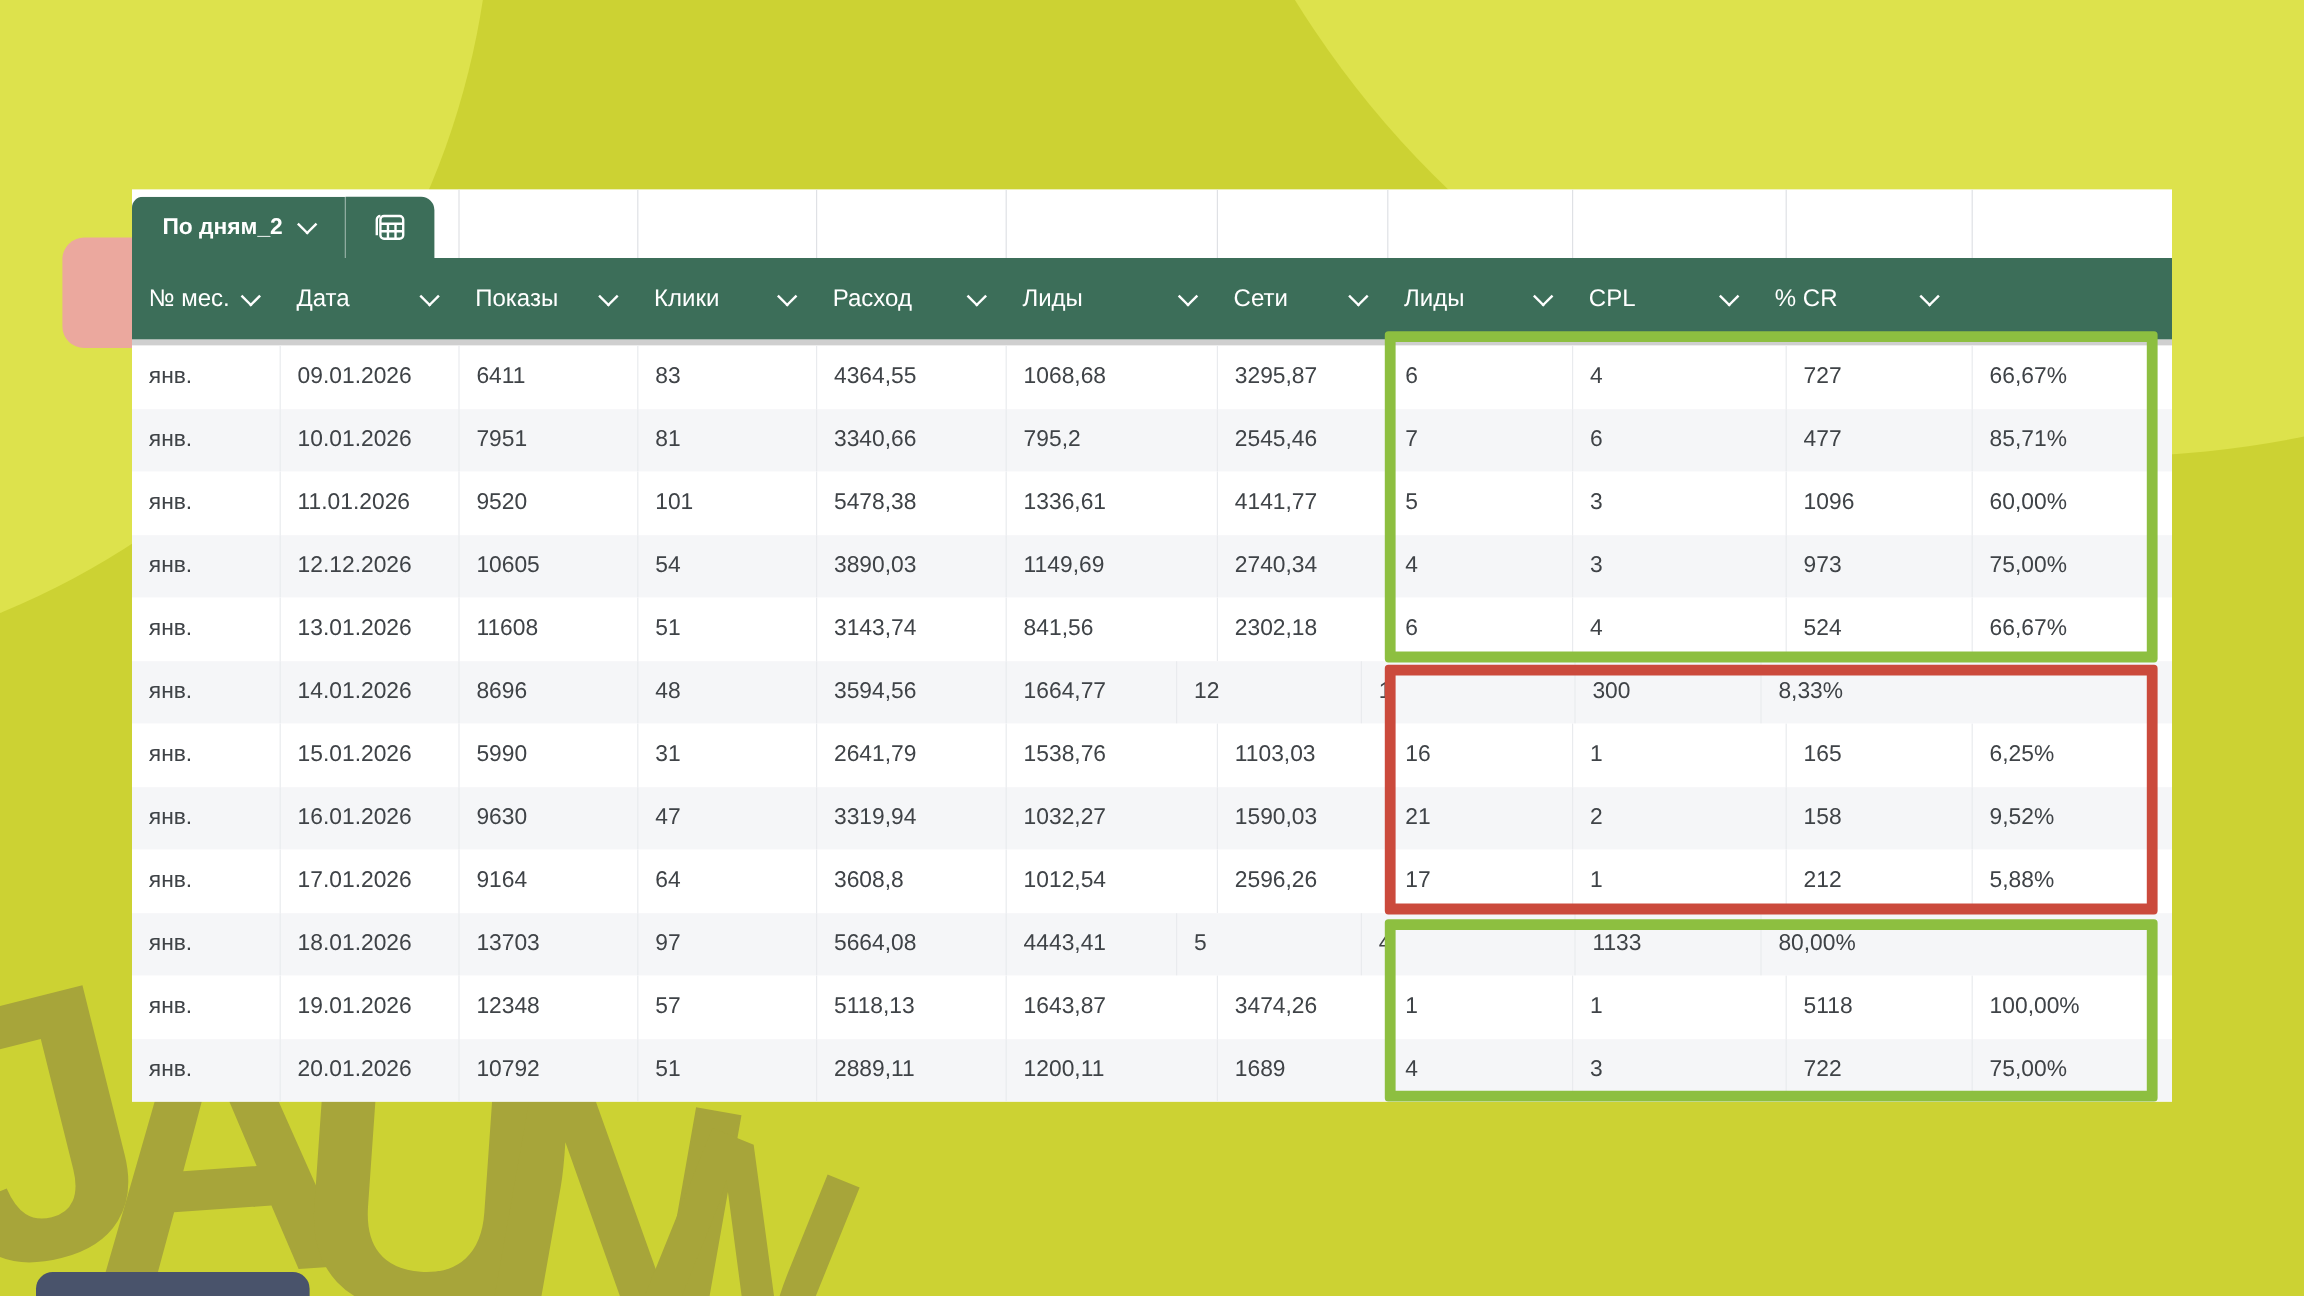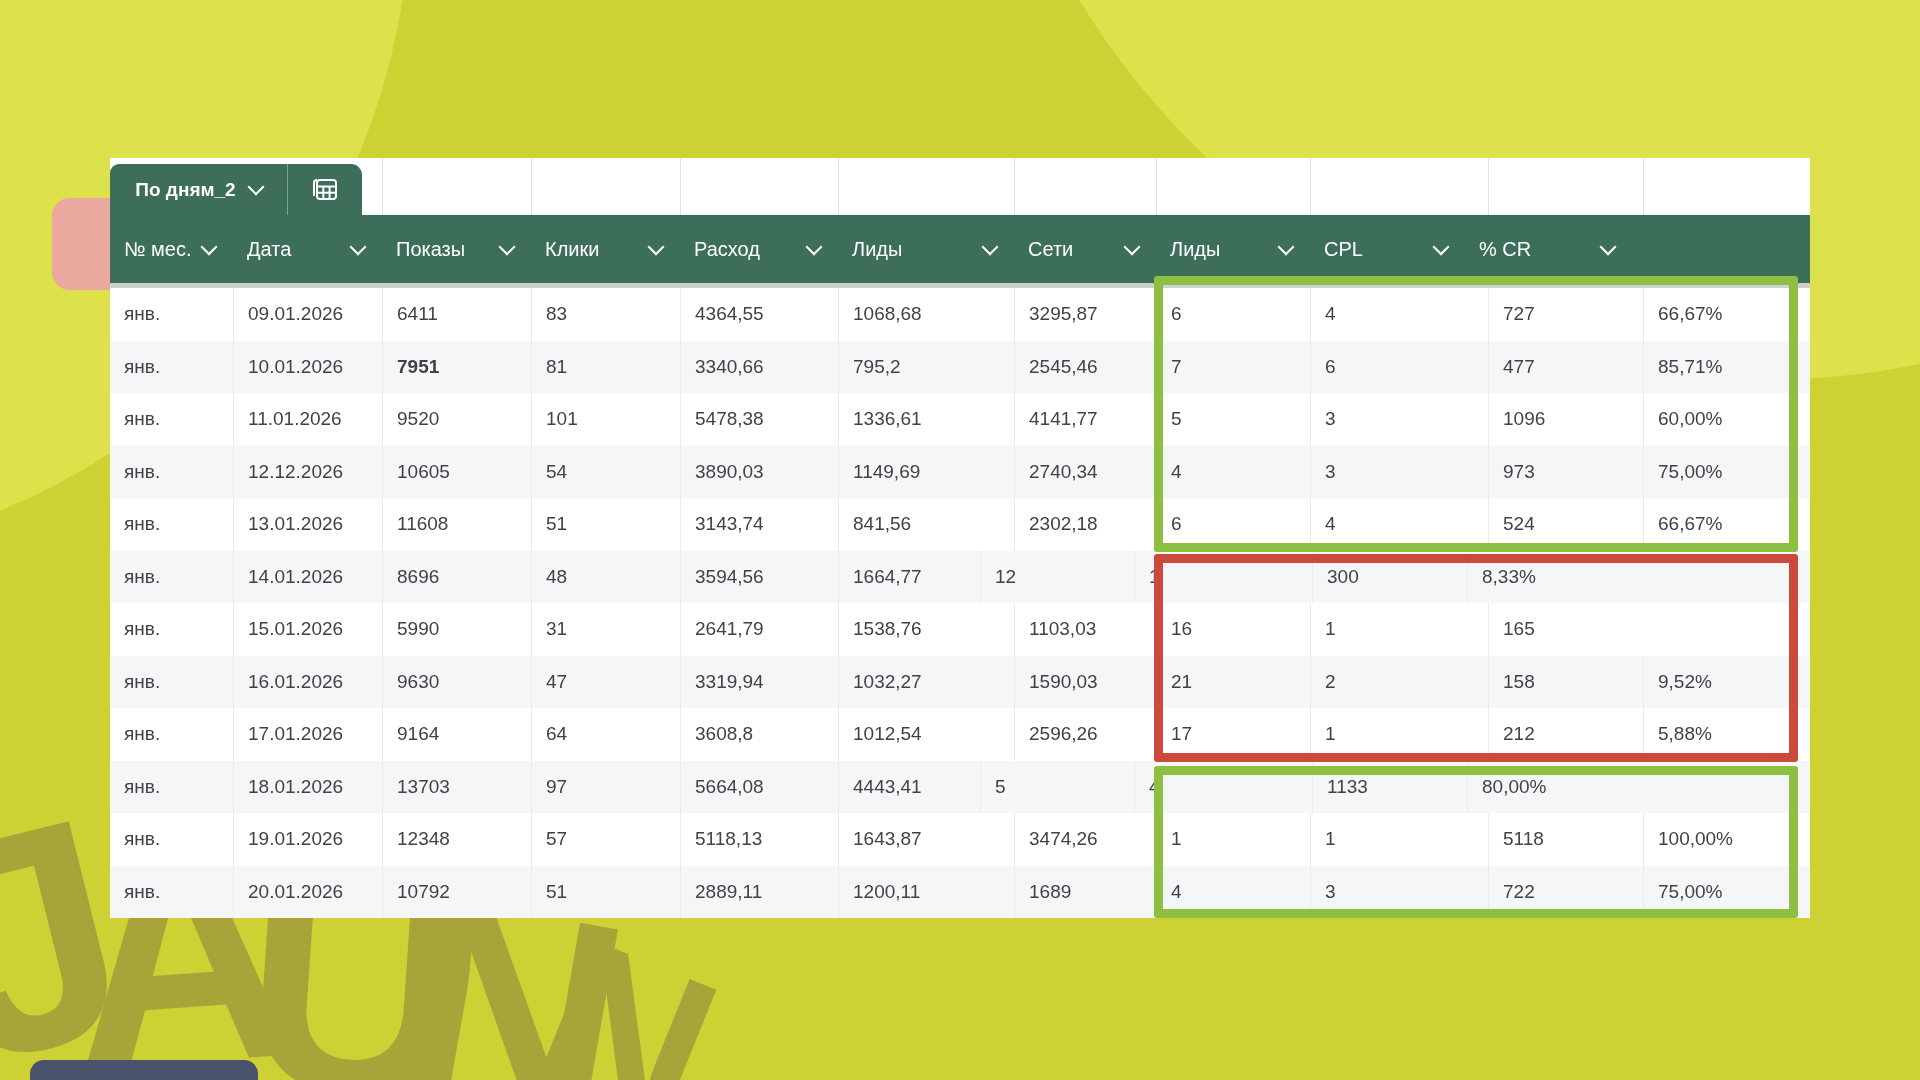--- a/index.html
+++ b/index.html
@@ -139,21 +139,21 @@
           <div class="cell" style="width: 176px;">1068,68</div>
           <div class="cell" style="width: 142px;">3295,87</div>
           <div class="cell" style="width: 154px;">6</div>
           <div class="cell" style="width: 178px;">4</div>
           <div class="cell" style="width: 155px;">727</div>
           <div class="cell" style="width: 167px;">66,67%</div>
         </div>
         <div class="row">
           <div class="cell" style="width: 123px;">янв.</div>
           <div class="cell" style="width: 149px;">10.01.2026</div>
-          <div class="cell" style="width: 149px; font-weight: bold;">7951</div>
+          <div class="cell" style="width: 149px;">7951</div>
           <div class="cell" style="width: 149px;">81</div>
           <div class="cell" style="width: 158px;">3340,66</div>
           <div class="cell" style="width: 176px;">795,2</div>
           <div class="cell" style="width: 142px;">2545,46</div>
           <div class="cell" style="width: 154px;">7</div>
           <div class="cell" style="width: 178px;">6</div>
           <div class="cell" style="width: 155px;">477</div>
           <div class="cell" style="width: 167px;">85,71%</div>
         </div>
         <div class="row">
@@ -211,20 +211,21 @@
           <div class="cell" style="width: 123px;">янв.</div>
           <div class="cell" style="width: 149px;">15.01.2026</div>
           <div class="cell" style="width: 149px;">5990</div>
           <div class="cell" style="width: 149px;">31</div>
           <div class="cell" style="width: 158px;">2641,79</div>
           <div class="cell" style="width: 176px;">1538,76</div>
           <div class="cell" style="width: 142px;">1103,03</div>
           <div class="cell" style="width: 154px;">16</div>
           <div class="cell" style="width: 178px;">1</div>
           <div class="cell" style="width: 155px;">165</div>
+          <div class="cell" style="width: 167px;">6,25%</div>
         </div>
         <div class="row">
           <div class="cell" style="width: 123px;">янв.</div>
           <div class="cell" style="width: 149px;">16.01.2026</div>
           <div class="cell" style="width: 149px;">9630</div>
           <div class="cell" style="width: 149px;">47</div>
           <div class="cell" style="width: 158px;">3319,94</div>
           <div class="cell" style="width: 176px;">1032,27</div>
           <div class="cell" style="width: 142px;">1590,03</div>
           <div class="cell" style="width: 154px;">21</div>

